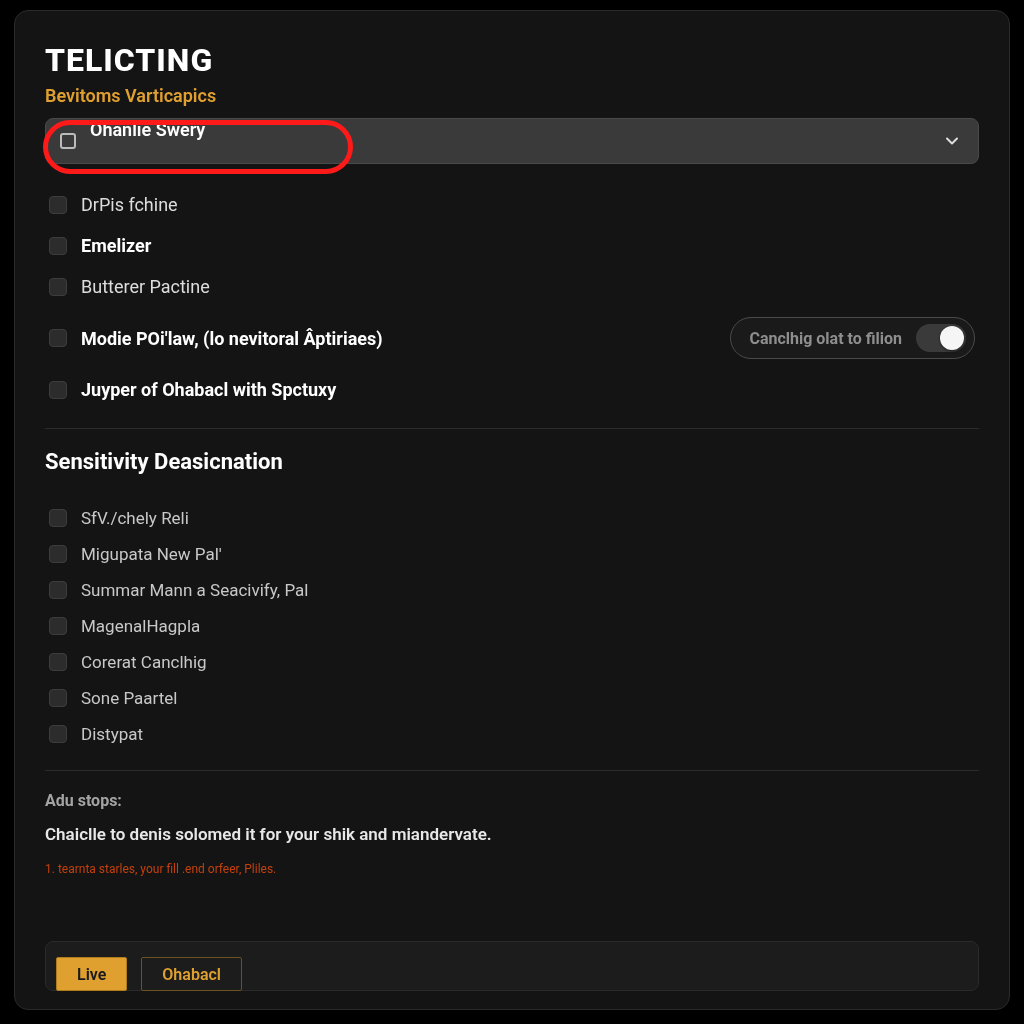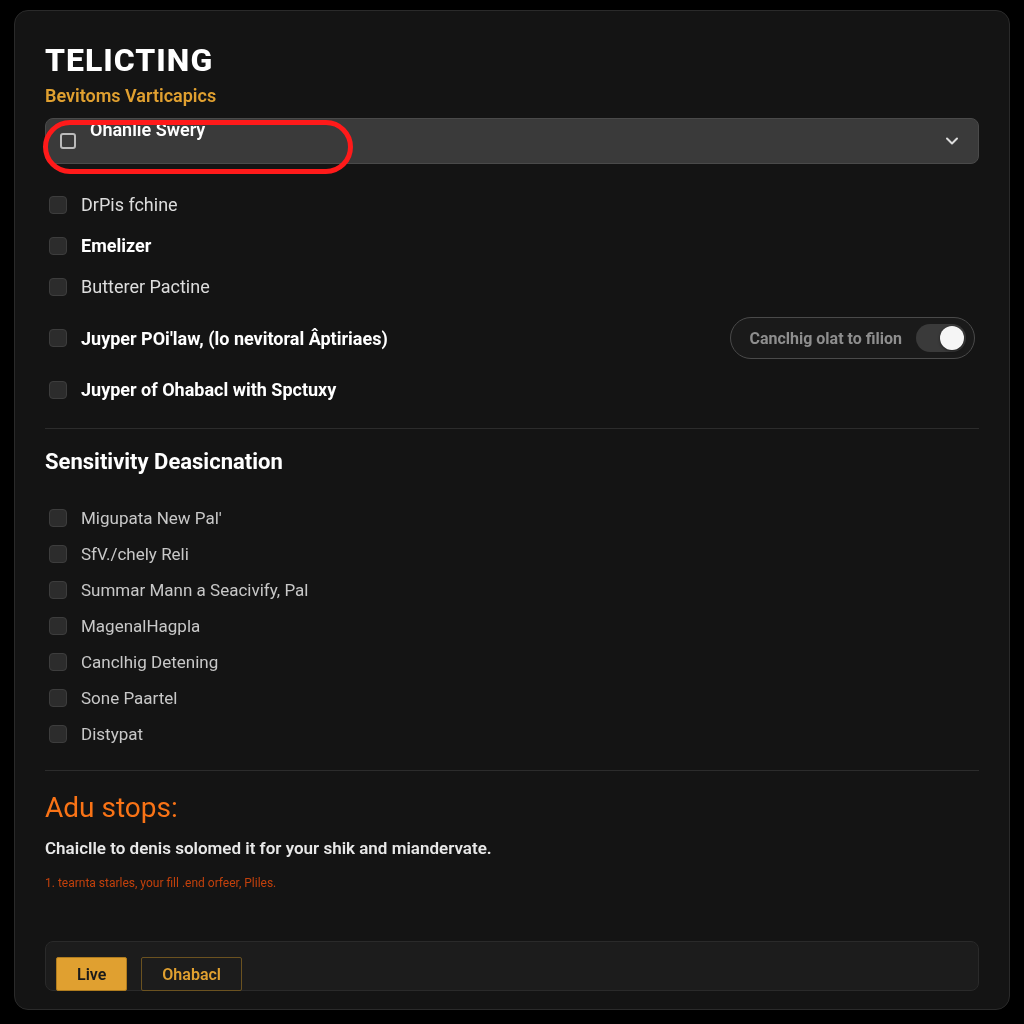--- a/index.html
+++ b/index.html
@@ -140,23 +140,23 @@
     margin: 18px 0 20px 0;
   }
   .section-title {
     font-size: 22px;
     font-weight: 700;
     color: #fff;
     margin-bottom: 26px;
   }
   .rows-group .row { padding: 8px 4px; font-size: 17px; color: #c8c8c8; }
   .adu-title {
-    font-size: 28px;
-    font-weight: 400;
-    color: #f97316;
+    font-size: 16px;
+    font-weight: 700;
+    color: #a3a3a3;
     margin-bottom: 14px;
   }
   .adu-desc {
     font-size: 17px;
     font-weight: 600;
     color: #e8e8e8;
     margin-bottom: 18px;
   }
   .adu-note {
     font-size: 12px;
@@ -231,58 +231,58 @@
       <span class="cb"></span>
       <span class="label">Emelizer</span>
     </div>
     <div class="row">
       <span class="cb"></span>
       <span class="label">Butterer Pactine</span>
     </div>
     <div class="row bold toggle-row">
       <div style="display:flex;align-items:center;gap:14px;">
         <span class="cb"></span>
-        <span class="label">Juyper POi'law, (lo nevitoral Âptiriaes)</span>
+        <span class="label">Modie POi'law, (lo nevitoral Âptiriaes)</span>
       </div>
       <div class="toggle-wrap">
         <span class="toggle-hint">Canclhig olat to filion</span>
         <div class="toggle">
           <div class="knob"></div>
         </div>
       </div>
     </div>
     <div class="row bold">
       <span class="cb"></span>
       <span class="label">Juyper of Ohabacl with Spctuxy</span>
     </div>
 
     <div class="hr"></div>
 
     <div class="section-title">Sensitivity Deasicnation</div>
 
     <div class="rows-group">
       <div class="row">
         <span class="cb"></span>
+        <span class="label">SfV./chely Reli</span>
+      </div>
+      <div class="row">
+        <span class="cb"></span>
         <span class="label">Migupata New Pal'</span>
       </div>
       <div class="row">
         <span class="cb"></span>
-        <span class="label">SfV./chely Reli</span>
-      </div>
-      <div class="row">
-        <span class="cb"></span>
         <span class="label">Summar Mann a Seacivify, Pal</span>
       </div>
       <div class="row">
         <span class="cb"></span>
         <span class="label">MagenalHagpla</span>
       </div>
       <div class="row">
         <span class="cb"></span>
-        <span class="label">Canclhig Detening</span>
+        <span class="label">Corerat Canclhig</span>
       </div>
       <div class="row">
         <span class="cb"></span>
         <span class="label">Sone Paartel</span>
       </div>
       <div class="row">
         <span class="cb"></span>
         <span class="label">Distypat</span>
       </div>
     </div>

